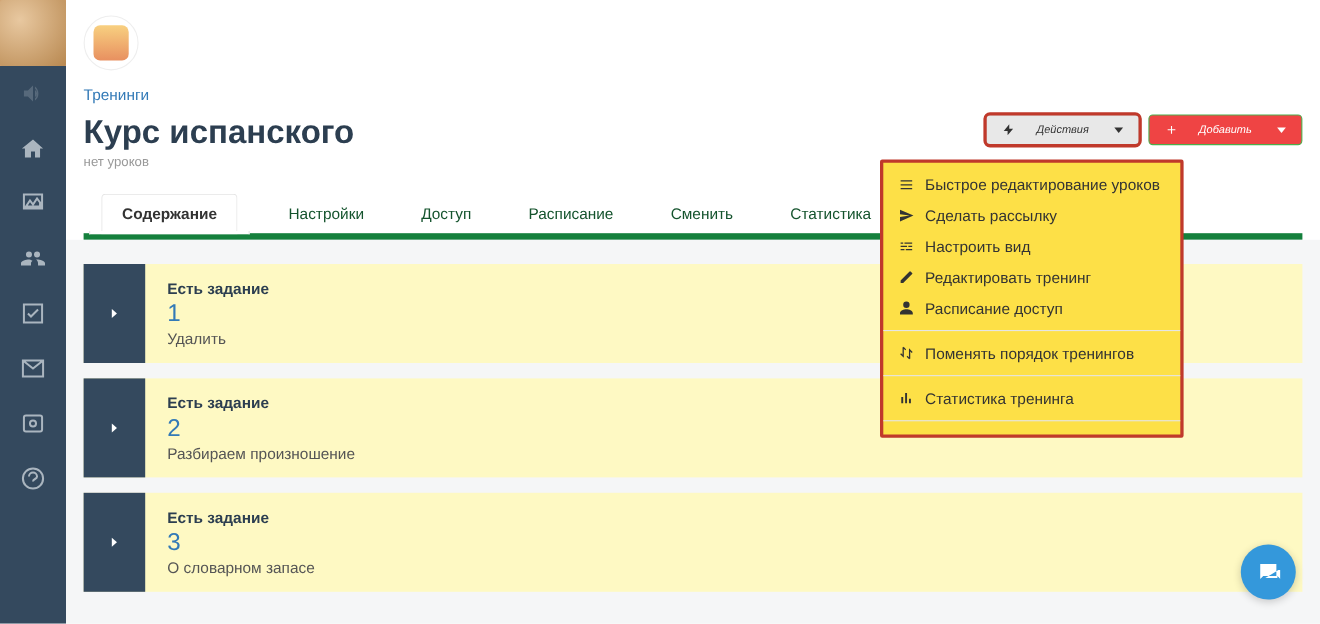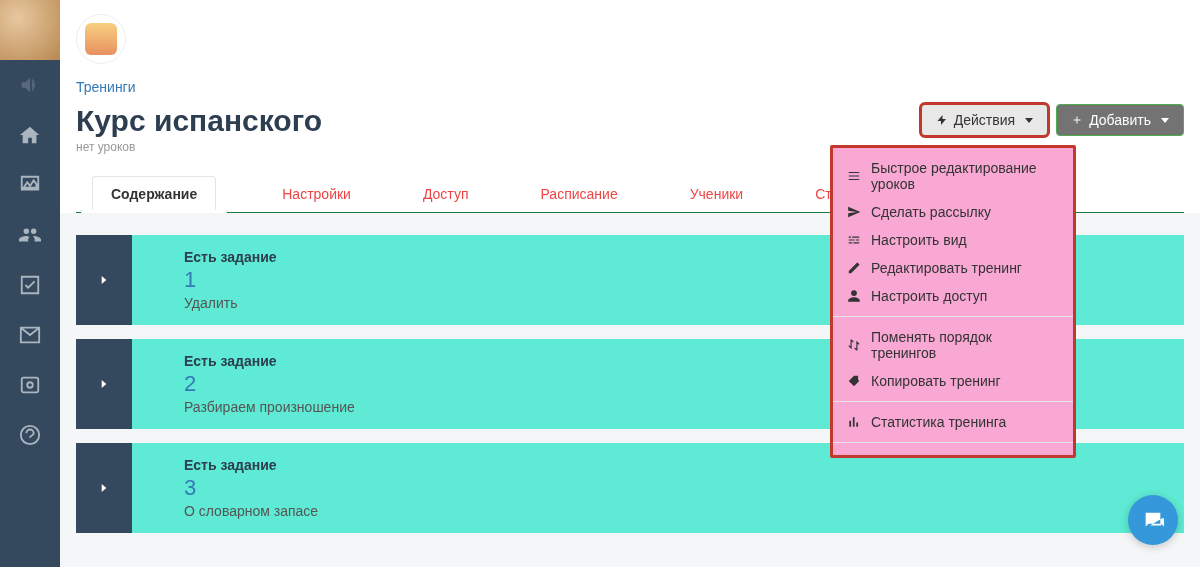--- a/index.html
+++ b/index.html
@@ -20,43 +20,43 @@
 .header-logo-inner { width: 32px; height: 32px; background: linear-gradient(#f8d080, #e89060); border-radius: 6px; position: relative; }
 
 .breadcrumb { margin: 4px 0 8px 0; }
 .breadcrumb a { color: #337ab7; text-decoration: none; font-size: 14px; margin-top: 34px; }
 
 .title-row { display: flex; align-items: flex-start; justify-content: space-between; margin-bottom: 4px; }
 .title-block h1 { font-size: 30px; font-weight: 600; color: #2c3e50; margin-bottom: 2px; }
 .title-block .no-tags { font-size: 12px; color: #999; }
 
 .title-buttons { display: flex; gap: 8px; position: relative; }
-.btn { display: inline-flex; align-items: center; gap: 6px; padding: 7px 14px; border: 1px solid transparent; border-radius: 4px; font-size: 14px; cursor: pointer; }
+.btn { display: inline-flex; align-items: center; gap: 19px; padding: 7px 14px; border: 1px solid transparent; border-radius: 4px; font-size: 10px; cursor: pointer; font-style: italic; }
 .btn-actions { background: #e8e8e8; border-color: #ccc; color: #333; }
 .btn-actions.highlight-frame { outline: 3px solid #c0392b; outline-offset: -1px; }
-.btn-add { background: #737373; border-color: #4cae4c; color: #fff; align-items: center; }
+.btn-add { background: #ef4444; border-color: #4cae4c; color: #fff; align-items: center; }
 .btn svg { width: 12px; height: 12px; fill: currentColor; }
 .caret { width: 0; height: 0; border-left: 4px solid transparent; border-right: 4px solid transparent; border-top: 5px solid currentColor; margin-left: 4px; }
 
-.tabs { display: flex; border-bottom: 1px solid #15803d; margin-top: 22px; gap: 60px; padding: 0 16px; }
-.tab { padding: 10px 6px; font-size: 14px; color: #ef4444; cursor: pointer; position: relative; }
+.tabs { display: flex; border-bottom: 6px solid #15803d; margin-top: 22px; gap: 40px; padding: 0 16px; }
+.tab { padding: 10px 6px; font-size: 14px; color: #14532d; cursor: pointer; position: relative; }
 .tab.active { color: #333; font-weight: 600; }
 .tab.active::after { content: ''; position: absolute; left: -12px; right: -12px; bottom: -1px; height: 3px; background: #fff; border: 1px solid #e5e5e5; border-bottom: none; border-top: none; }
 .tab.active { background: #fff; border: 1px solid #e5e5e5; border-bottom: 1px solid #fff; border-radius: 4px 4px 0 0; margin-bottom: -1px; padding: 9px 18px; }
 
 .lessons-area { background: #f5f6f7; padding: 22px 16px; margin-top: 0; }
-.lesson-card { background: #5eead4; display: flex; margin-bottom: 14px; min-height: 90px; gap: 32px; }
+.lesson-card { background: #fef9c3; display: flex; margin-bottom: 14px; min-height: 90px; }
 .lesson-handle { width: 56px; background: #34495e; display: flex; align-items: center; justify-content: center; cursor: pointer; }
 .lesson-handle svg { width: 14px; height: 14px; fill: #fff; }
 .lesson-body { padding: 14px 20px; flex: 1; }
 .lesson-task { font-size: 14px; font-weight: 600; color: #2c3e50; }
 .lesson-num { font-size: 22px; color: #337ab7; margin: 2px 0; }
 .lesson-name { font-size: 14px; color: #555; }
 
-.dropdown { position: absolute; top: 41px; right: 108px; width: 246px; background: #f9a8d4; border: 3px solid #c0392b; border-radius: 2px; z-index: 20; padding: 6px 0; }
+.dropdown { position: absolute; top: 41px; right: 108px; width: 276px; background: #fde047; border: 3px solid #c0392b; border-radius: 2px; z-index: 20; padding: 6px 0; }
 .dropdown-item { display: flex; align-items: center; gap: 10px; padding: 6px 14px; font-size: 14px; color: #333; cursor: pointer; }
 .dropdown-item svg { width: 14px; height: 14px; fill: #333; flex-shrink: 0; }
 .dropdown-divider { height: 1px; background: #e5e5e5; margin: 6px 0; }
 
 .fab { position: absolute; right: 22px; bottom: 22px; width: 50px; height: 50px; border-radius: 50%; background: #3498db; display: flex; align-items: center; justify-content: center; cursor: pointer; z-index: 15; box-shadow: 0 2px 8px rgba(0,0,0,0.2); }
 .fab svg { width: 22px; height: 22px; fill: #fff; }
 </style>
 </head>
 <body>
 
@@ -164,53 +164,47 @@
             <div class="dropdown-item">
               <svg viewBox="0 0 24 24">
                 <path d="M3 17v4h4L19 9l-4-4zM21 7l-2 2-4-4 2-2a1 1 0 0 1 1.4 0l2.6 2.6a1 1 0 0 1 0 1.4z"></path>
               </svg>
               <span>Редактировать тренинг</span>
             </div>
             <div class="dropdown-item">
               <svg viewBox="0 0 24 24">
                 <path d="M12 12a5 5 0 1 0 0-10 5 5 0 0 0 0 10zm0 2c-4 0-10 2-10 6v2h20v-2c0-4-6-6-10-6z"></path>
               </svg>
-              <span>Настроить доступ</span>
+              <span>Расписание доступ</span>
             </div>
             <div class="dropdown-divider"></div>
             <div class="dropdown-item">
               <svg viewBox="0 0 24 24">
                 <path d="M7 3v14l-4-4M7 3l4 4M17 21V7l4 4M17 21l-4-4" stroke="currentColor" stroke-width="2" fill="none"></path>
               </svg>
               <span>Поменять порядок тренингов</span>
-            </div>
-            <div class="dropdown-item">
-              <svg viewBox="0 0 24 24">
-                <path d="M21 12l-9 9-9-9 9-9h7v7zM17 7a1 1 0 1 1 0-2 1 1 0 0 1 0 2z"></path>
-              </svg>
-              <span>Копировать тренинг</span>
             </div>
             <div class="dropdown-divider"></div>
             <div class="dropdown-item">
               <svg viewBox="0 0 24 24">
                 <path d="M4 20V10h3v10zM10 20V4h3v16zM16 20v-7h3v7z"></path>
               </svg>
               <span>Статистика тренинга</span>
             </div>
             <div class="dropdown-divider"></div>
           </div>
       </div>
     </div>
 
     <div class="tabs" id="tabs">
         <div class="tab active">Содержание</div>
         <div class="tab">Настройки</div>
         <div class="tab">Доступ</div>
         <div class="tab">Расписание</div>
-        <div class="tab">Ученики</div>
+        <div class="tab">Сменить</div>
         <div class="tab">Статистика</div>
         <div class="tab">Достиж</div>
       </div>
   </div>
 
   <div class="lessons-area" id="lessons">
       <div class="lesson-card">
     <div class="lesson-handle">
       <svg viewBox="0 0 24 24">
             <path d="M8 5l8 7-8 7z"></path>

